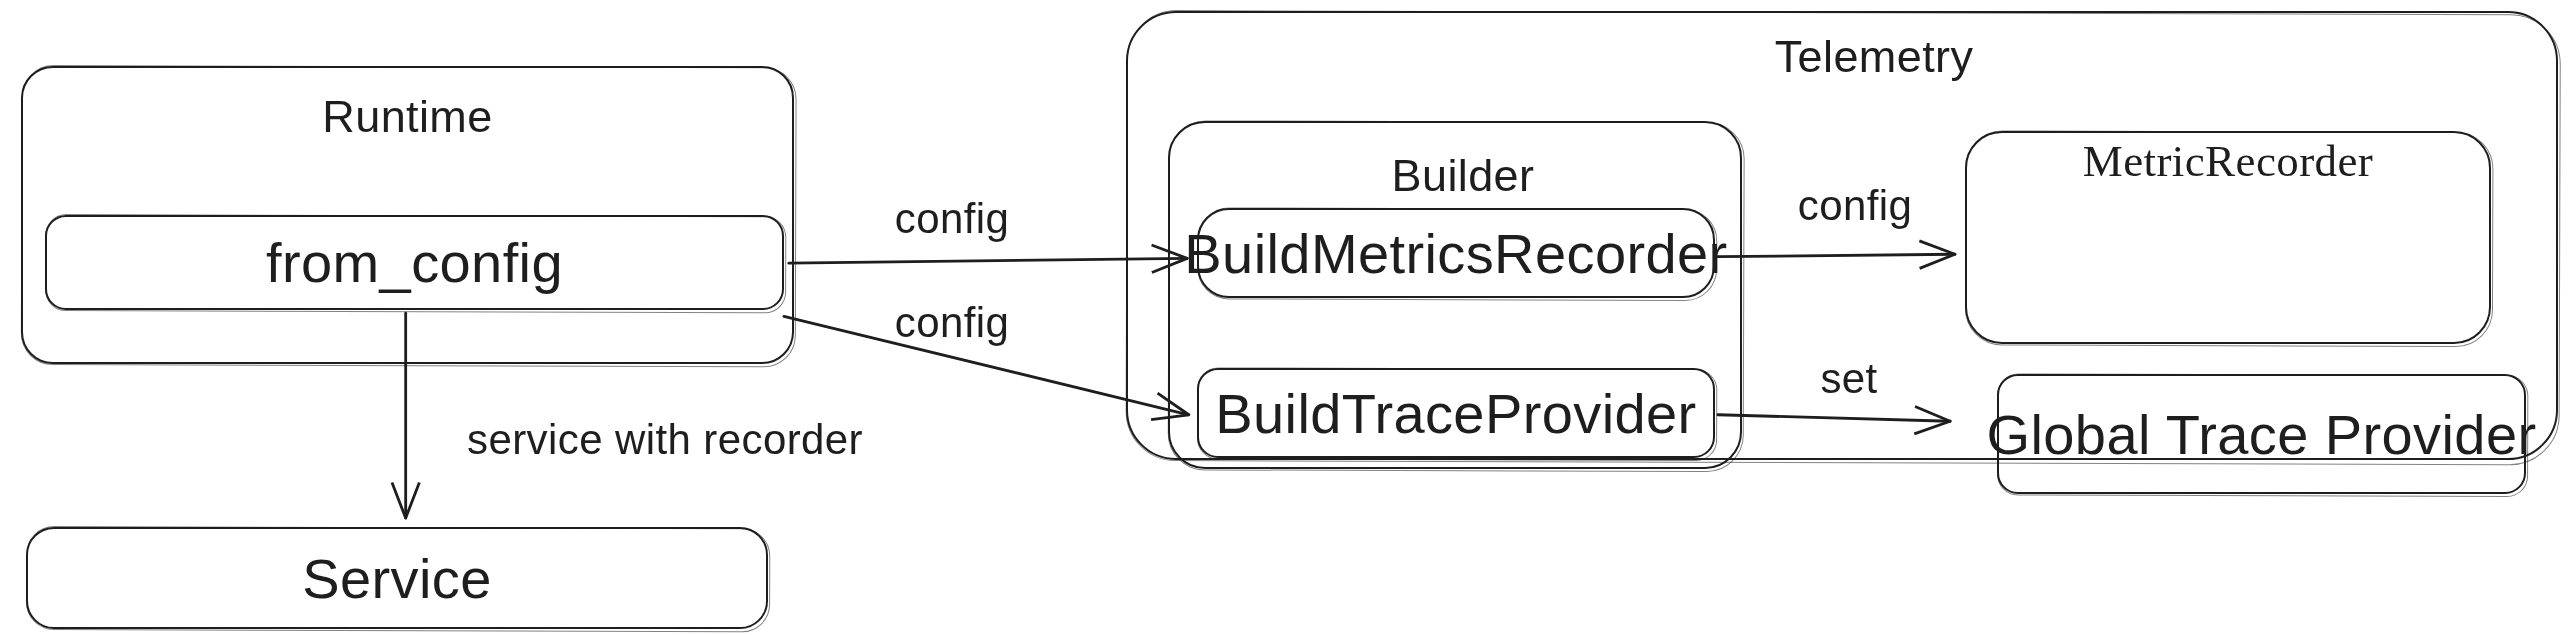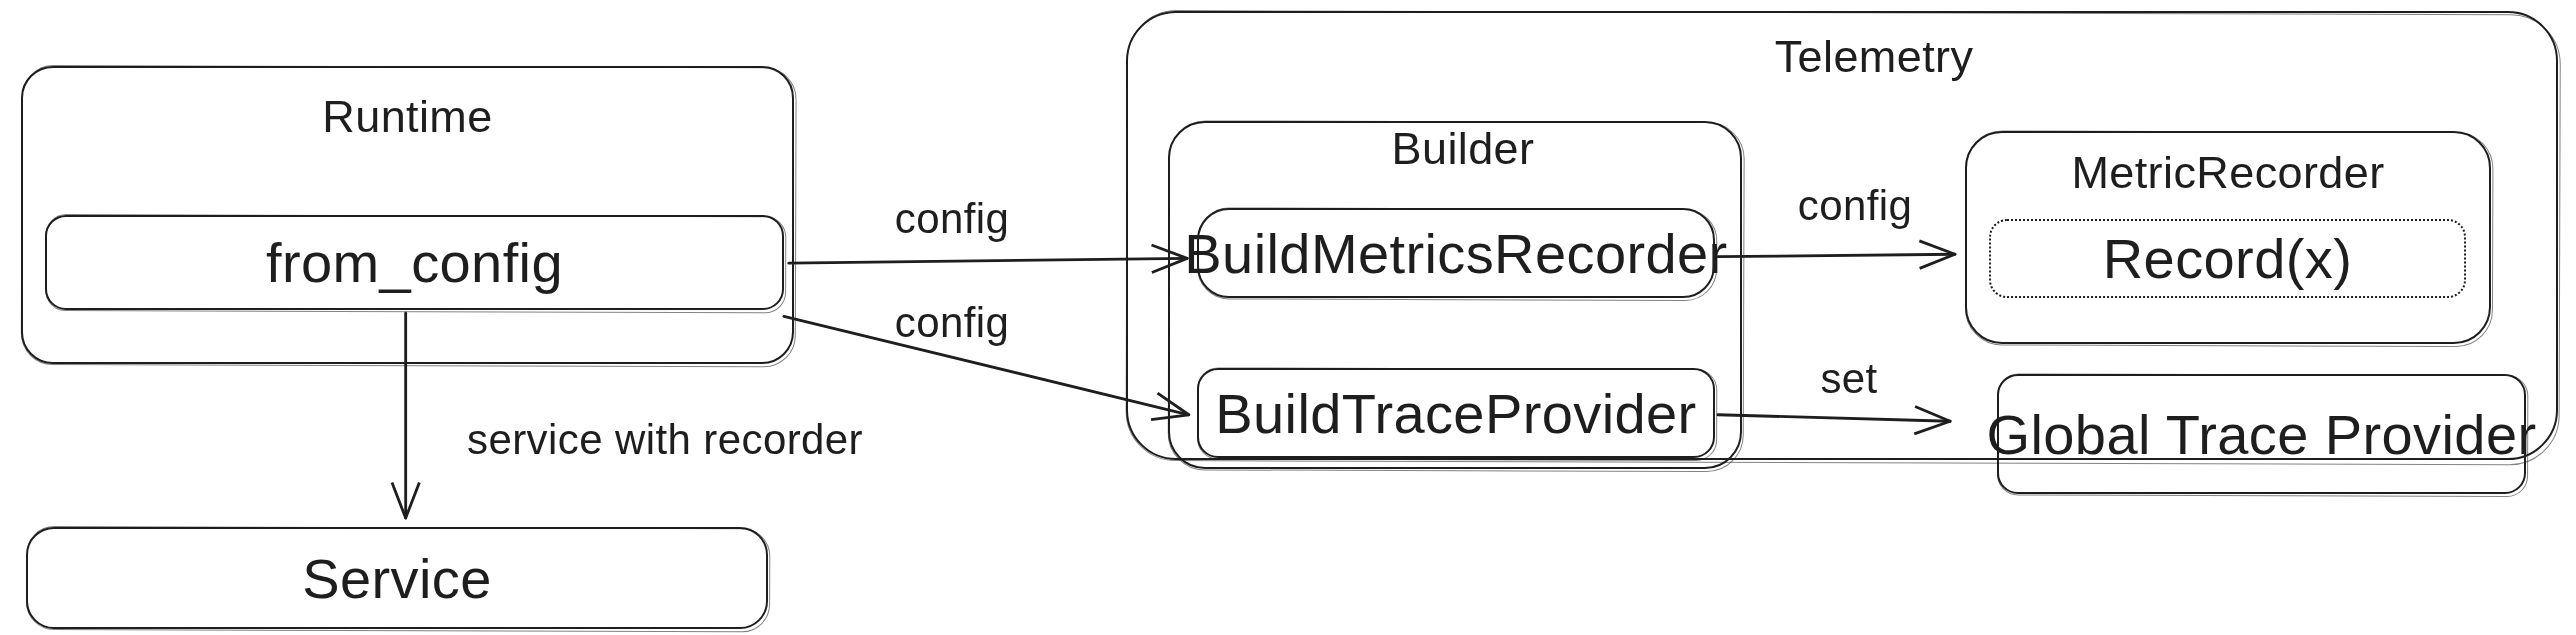--- a/index.html
+++ b/index.html
@@ -89,38 +89,35 @@
 
   <div class="box leaf" style="left:26px; top:527px; width:742px; height:102px; border-radius:28px;">
     <span>Service</span>
   </div>
 
   <div class="box" style="left:1126px; top:11.3px; width:1432px; height:449px; border-radius:50px;">
     <div class="box-title" style="top:18px; transform:translateX(32px);">Telemetry</div>
   </div>
 
   <div class="box" style="left:1168px; top:121px; width:574px; height:348px; border-radius:37px;">
-    <div class="box-title" style="top:0;padding-left:16px;">Builder</div>
+    <div class="box-title" style="top:27px;padding-left:16px;">Builder</div>
   </div>
 
   <div class="box leaf" style="left:1197px; top:208px; width:518px; height:90px; border-radius:32px;">
     <span>BuildMetricsRecorder</span>
   </div>
 
   <div class="box leaf" style="left:1197px; top:368px; width:518px; height:90px; border-radius:21px;">
     <span>BuildTraceProvider</span>
   </div>
 
   <div class="box" style="left:1965px; top:131px; width:526px; height:213px; border-radius:37px;">
-    <div class="box-title" style="top:14px;">MetricRecorder</div>
+    <div class="box-title" style="top:2px;font-family:Liberation Serif, serif;">MetricRecorder</div>
   </div>
 
-  <div class="box dotted leaf" style="left:1989px; top:219px; width:477px; height:79px; border-radius:18px;">
-    <span>Record(x)</span>
-  </div>
 
   <div class="box leaf" style="left:1960px; top:374px; width:529px; height:120px; border-radius:21px;margin-left:37px;">
     <span>Global Trace Provider</span>
   </div>
 
   <svg class="edges" viewBox="0 0 3194 788">
     <defs>
       <marker id="arrow" markerUnits="userSpaceOnUse" markerWidth="56" markerHeight="44" refX="50" refY="22" orient="auto">
         <path class="arrowhead" d="M6 5 L50 22 L6 39"></path>
       </marker>

